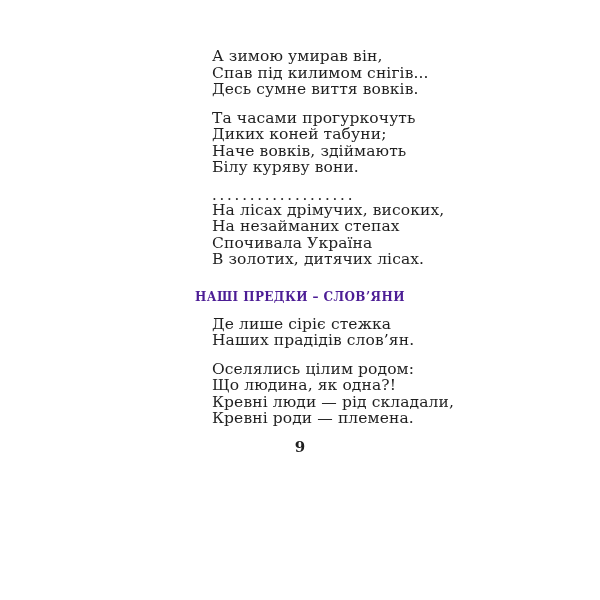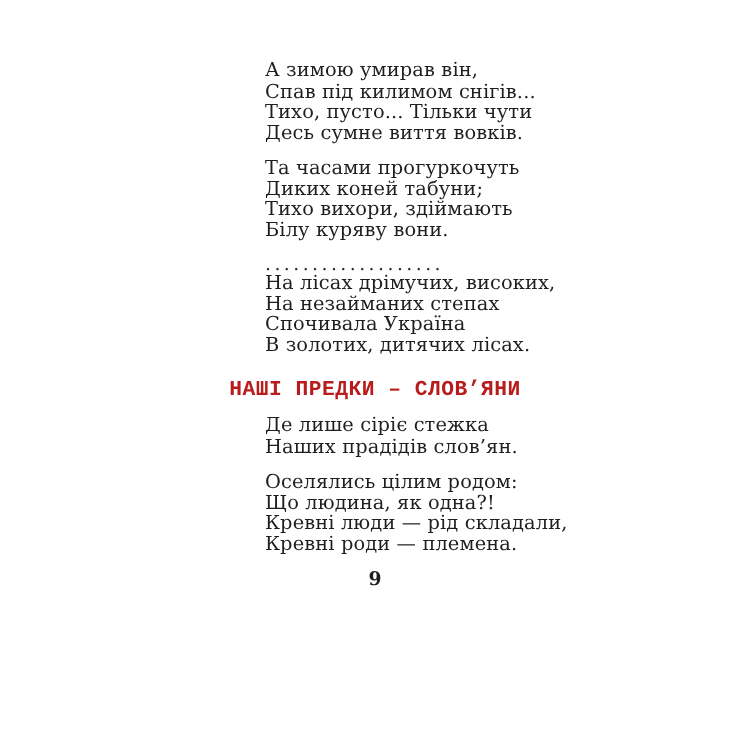--- a/index.html
+++ b/index.html
@@ -45,57 +45,55 @@
     font-size: 15px;
     line-height: 14px;
     letter-spacing: -1px;
     white-space: nowrap;
     color: #2a2a2a;
   }
 
   .poem-title {
     width: 100%;
     text-align: center;
-    font-size: 17px;
+    font-size: 12px;
     font-weight: bold;
     line-height: 22px;
     margin-top: 18px;
     margin-bottom: 8px;
     letter-spacing: 0.4px;
-    color: #b91c1c;
+    color: #4c1d95;
     white-space: nowrap;
-    font-family: Liberation Mono, monospace;
   }
 
   .page-number {
     width: 100%;
     text-align: center;
     font-size: 15px;
     font-weight: bold;
     line-height: 16px;
     margin-top: 8px;
     color: #1f1f1f;
   }
 </style>
 </head>
 <body>
 
 <div class="book-page">
 
   <div class="stanza">
     <p class="poem-line">А зимою умирав він,</p>
     <p class="poem-line">Спав під килимом снігів...</p>
-    <p class="poem-line">Тихо, пусто... Тільки чути</p>
     <p class="poem-line">Десь сумне виття вовків.</p>
   </div>
 
   <div class="stanza">
     <p class="poem-line">Та часами прогуркочуть</p>
     <p class="poem-line">Диких коней табуни;</p>
-    <p class="poem-line">Тихо вихори, здіймають</p>
+    <p class="poem-line">Наче вовків, здіймають</p>
     <p class="poem-line">Білу куряву вони.</p>
   </div>
 
   <p class="omission-dots">. . . . . . . . . . . . . . . . . . .</p>
 
   <div class="stanza">
     <p class="poem-line">На лісах дрімучих, високих,</p>
     <p class="poem-line">На незайманих степах</p>
     <p class="poem-line">Спочивала Україна</p>
     <p class="poem-line">В золотих, дитячих лісах.</p>

